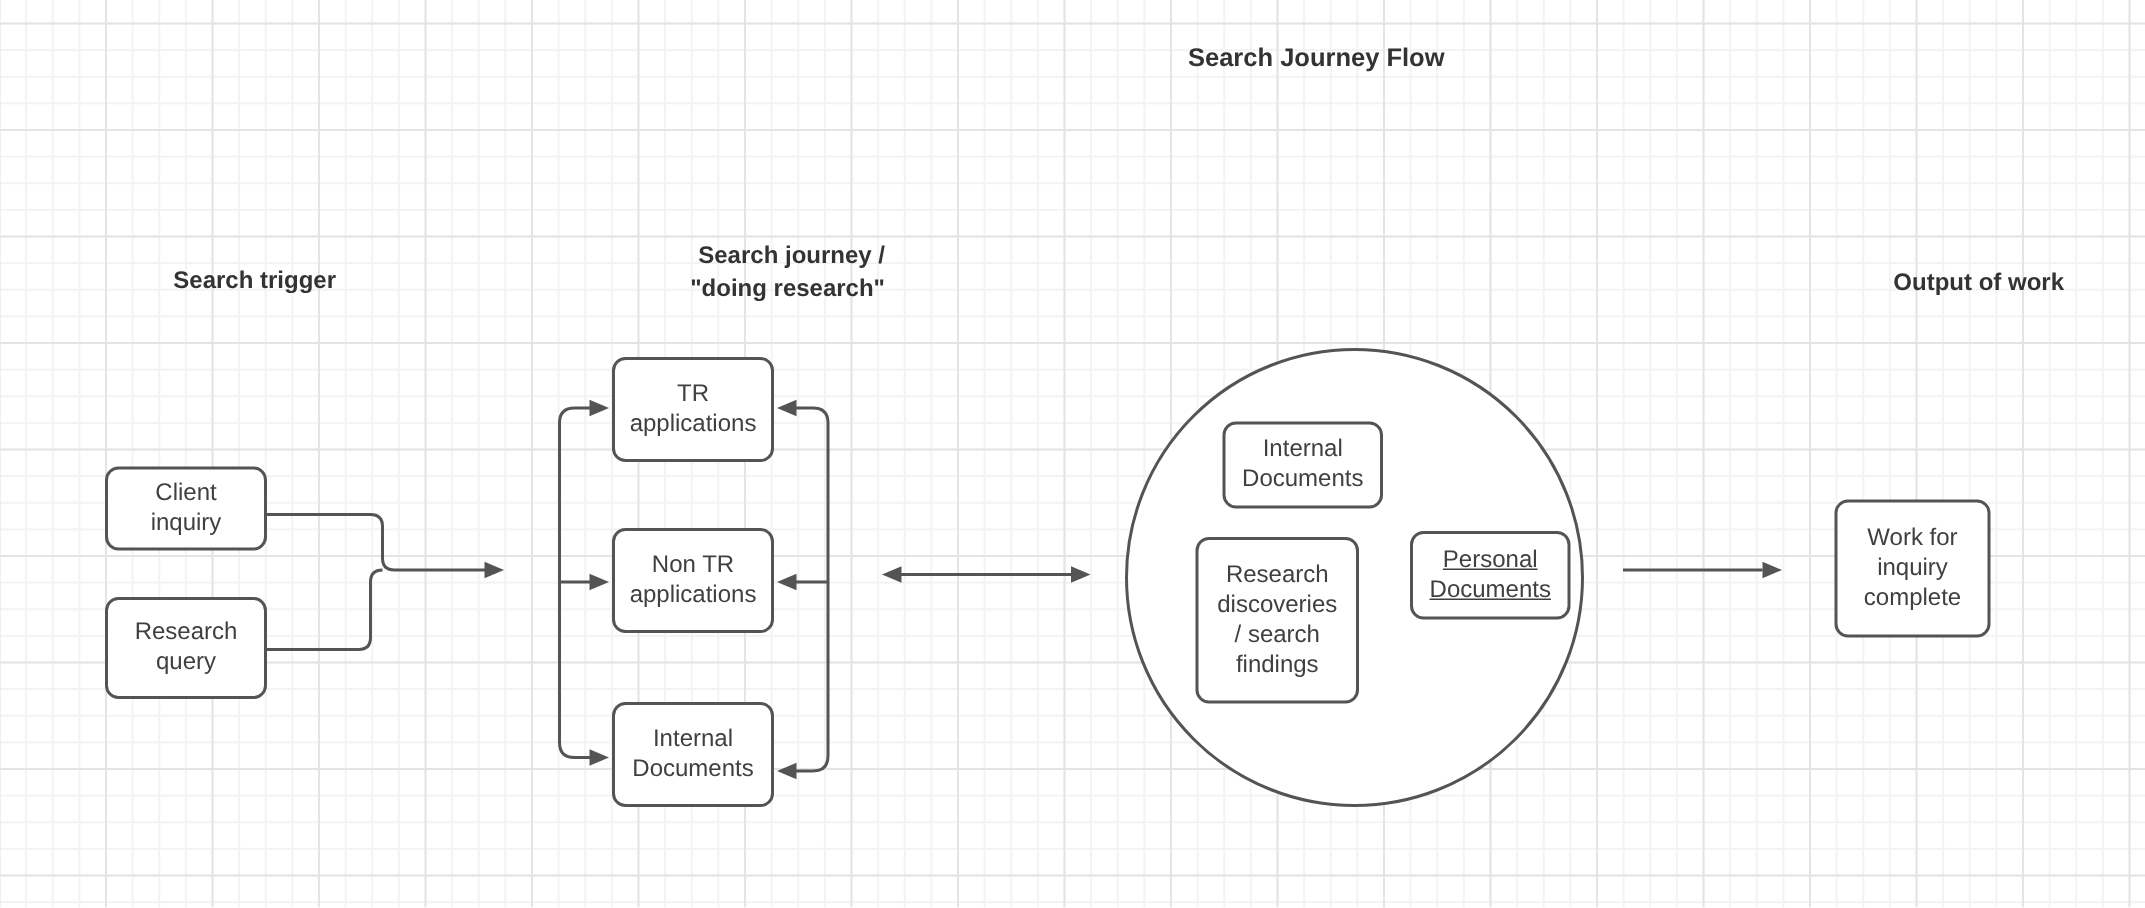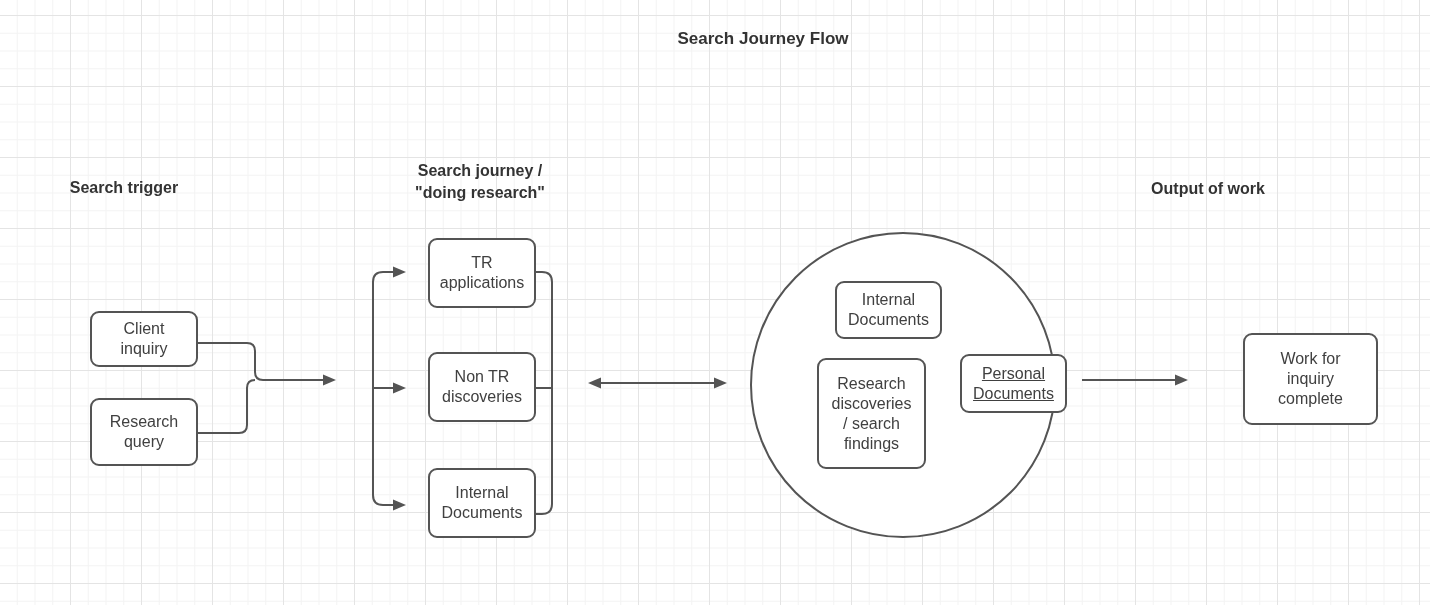--- a/index.html
+++ b/index.html
@@ -23,24 +23,23 @@
   #edges circle{stroke:var(--stroke,#545454);stroke-width:2;fill:var(--node_fill,#ffffff);}
   .node{
     position:absolute;box-sizing:border-box;
     display:flex;align-items:center;justify-content:center;
     text-align:center;white-space:pre-line;
     background:var(--node_fill,#ffffff);
     border:2px solid var(--stroke,#545454);
     border-radius:9px;
     font-size:16px;line-height:20px;
     color:var(--node_text,#404040);
-    margin-left:20px;
   }
   .hdr{
-    position:absolute;text-align:center;
+    position:absolute;text-align:right;
     font-weight:bold;font-size:16px;line-height:22px;
     color:var(--heading_text,#333333);
     white-space:pre-line;
   }
   .title{font-size:17px;}
 </style>
 </head>
 <body>
 
 <div id="canvas">
@@ -80,40 +79,40 @@
     <g>
       <path d="M 1082 380 H 1175"></path>
       <polygon points="1188,380 1175,374.5 1175,385.5"></polygon>
     </g>
   </svg>
 
   <div class="hdr title" style="left:563px;top:28px;width:400px;">Search Journey Flow</div>
   <div class="hdr" style="left:370px;top:160px;width:220px;">Search journey /
 "doing research"</div>
   <div class="hdr" style="left:24px;top:177px;width:200px;">Search trigger</div>
-  <div class="hdr" style="left:1108px;top:178px;width:200px;">Output of work</div>
+  <div class="hdr" style="left:1176px;top:178px;width:200px;">Output of work</div>
 
   <div class="node" style="left:70px;top:311px;width:108px;height:56px;">Client
 inquiry</div>
   <div class="node" style="left:70px;top:398px;width:108px;height:68px;">Research
 query</div>
 
   <div class="node" style="left:408px;top:238px;width:108px;height:70px;">TR
 applications</div>
   <div class="node" style="left:408px;top:352px;width:108px;height:70px;">Non TR
-discoveries</div>
+applications</div>
   <div class="node" style="left:408px;top:468px;width:108px;height:70px;">Internal
 Documents</div>
 
   <div class="node" style="left:815px;top:281px;width:107px;height:58px;">Internal
 Documents</div>
   <div class="node" style="left:797px;top:358px;width:109px;height:111px;">Research
 discoveries
 / search
 findings</div>
   <div class="node" style="left:940px;top:354px;width:107px;height:59px;text-decoration:underline;">Personal
 Documents</div>
 
-  <div class="node" style="left:1223px;top:333px;width:135px;height:92px;">Work for
+  <div class="node" style="left:1223px;top:333px;width:104px;height:92px;">Work for
 inquiry
 complete</div>
 
 </div>
 
 </body></html>

